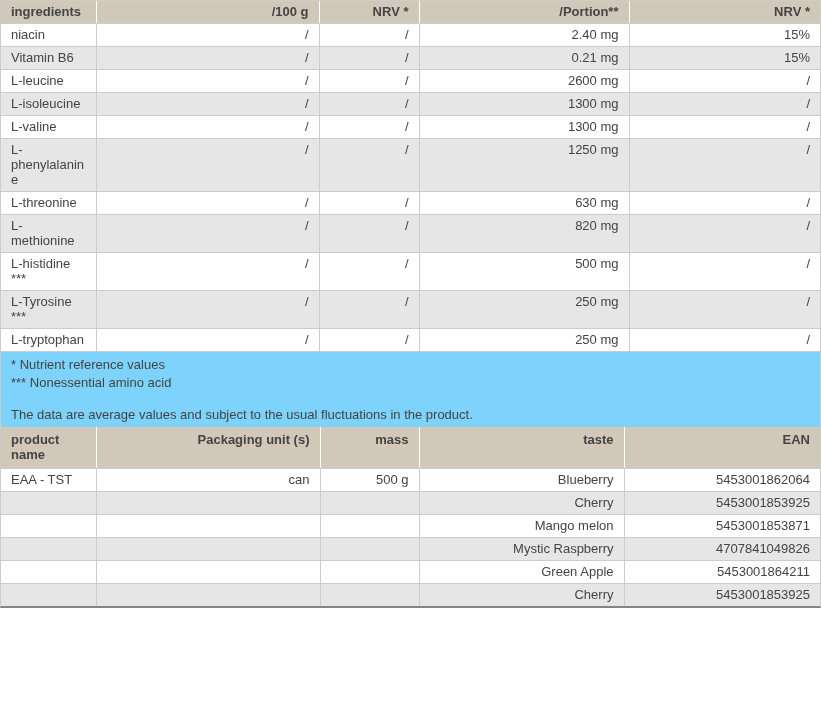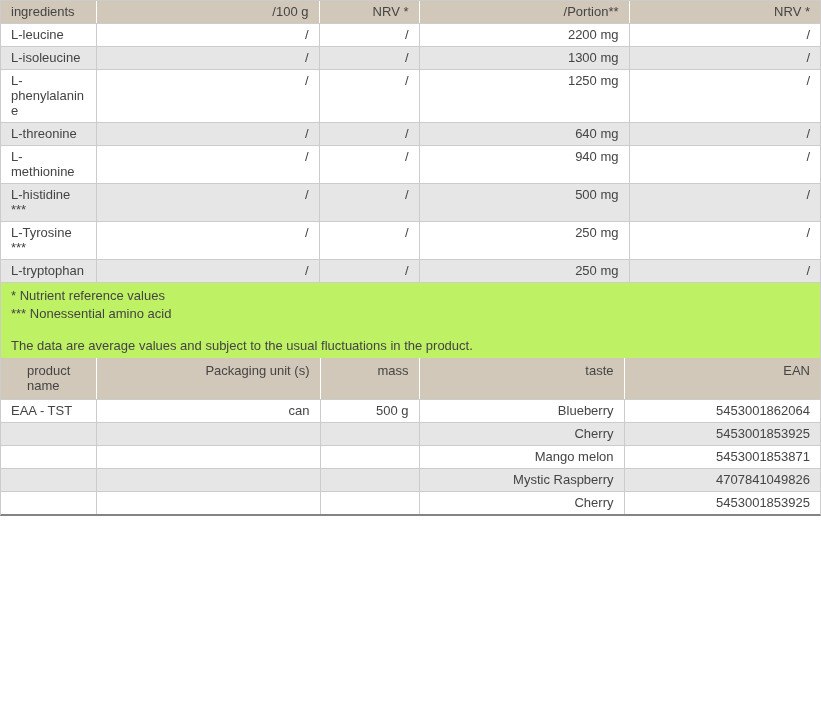--- a/index.html
+++ b/index.html
@@ -15,21 +15,21 @@
     border-bottom: 2px solid #848484;
     background: #fff;
   }
   table {
     width: 100%;
     border-collapse: collapse;
     table-layout: fixed;
   }
   th {
     background: #d2c8ba;
-    font-weight: normal;
+    font-weight: bold;
     text-align: right;
     vertical-align: top;
     border: 1px solid #ffffff;
     border-top: none;
     border-bottom: 1px solid #cccccc;
     padding: 3px 10px 4px 10px;
     line-height: 15px;
     overflow: hidden;
   }
   td {
@@ -38,24 +38,24 @@
     vertical-align: top;
     padding: 3px 10px 4px 10px;
     line-height: 15px;
     overflow: hidden;
     word-wrap: break-word;
   }
   th.left, td.left { text-align: left; }
   th:first-child, td:first-child { border-left: none; }
   th:last-child, td:last-child { border-right: none; }
   tbody tr:nth-child(even) td { background: #e6e6e6; }
-  .t-bottom th { padding: 5px 10px 6px 26px; }
+  .t-bottom th { padding: 5px 10px 6px 10px; }
   .t-bottom tbody tr:last-child td { border-bottom: none; }
   .footnotes {
-    background: #bef264;
+    background: #7dd3fc;
     padding: 4px 8px 3px 10px;
     line-height: 18px;
   }
   .footnotes .fn-gap { height: 14px; }
 </style>
 </head>
 <body>
 
 <div class="container">
 
@@ -71,52 +71,73 @@
       <tr>
         <th class="left">ingredients</th>
         <th>/100 g</th>
         <th>NRV *</th>
         <th>/Portion**</th>
         <th>NRV *</th>
       </tr>
     </thead>
     <tbody>
       <tr>
+        <td class="left">niacin</td>
+        <td>/</td>
+        <td>/</td>
+        <td>2.40 mg</td>
+        <td>15%</td>
+      </tr>
+      <tr>
+        <td class="left">Vitamin B6</td>
+        <td>/</td>
+        <td>/</td>
+        <td>0.21 mg</td>
+        <td>15%</td>
+      </tr>
+      <tr>
         <td class="left">L-leucine</td>
         <td>/</td>
         <td>/</td>
-        <td>2200 mg</td>
+        <td>2600 mg</td>
         <td>/</td>
       </tr>
       <tr>
         <td class="left">L-isoleucine</td>
         <td>/</td>
         <td>/</td>
         <td>1300 mg</td>
         <td>/</td>
       </tr>
       <tr>
+        <td class="left">L-valine</td>
+        <td>/</td>
+        <td>/</td>
+        <td>1300 mg</td>
+        <td>/</td>
+      </tr>
+      <tr>
         <td class="left">L-phenylalanine</td>
         <td>/</td>
         <td>/</td>
         <td>1250 mg</td>
         <td>/</td>
       </tr>
       <tr>
         <td class="left">L-threonine</td>
         <td>/</td>
         <td>/</td>
-        <td>640 mg</td>
+        <td>630 mg</td>
         <td>/</td>
       </tr>
       <tr>
         <td class="left">L-methionine</td>
         <td>/</td>
         <td>/</td>
-        <td>940 mg</td>
+        <td>820 mg</td>
         <td>/</td>
       </tr>
       <tr>
         <td class="left">L-histidine ***</td>
         <td>/</td>
         <td>/</td>
         <td>500 mg</td>
         <td>/</td>
       </tr>
       <tr>
@@ -186,20 +207,27 @@
         <td class="left"></td>
         <td></td>
         <td></td>
         <td>Mystic Raspberry</td>
         <td>4707841049826</td>
       </tr>
       <tr>
         <td class="left"></td>
         <td></td>
         <td></td>
+        <td>Green Apple</td>
+        <td>5453001864211</td>
+      </tr>
+      <tr>
+        <td class="left"></td>
+        <td></td>
+        <td></td>
         <td>Cherry</td>
         <td>5453001853925</td>
       </tr>
 
     </tbody>
   </table>
 
 </div>
 
 </body></html>

